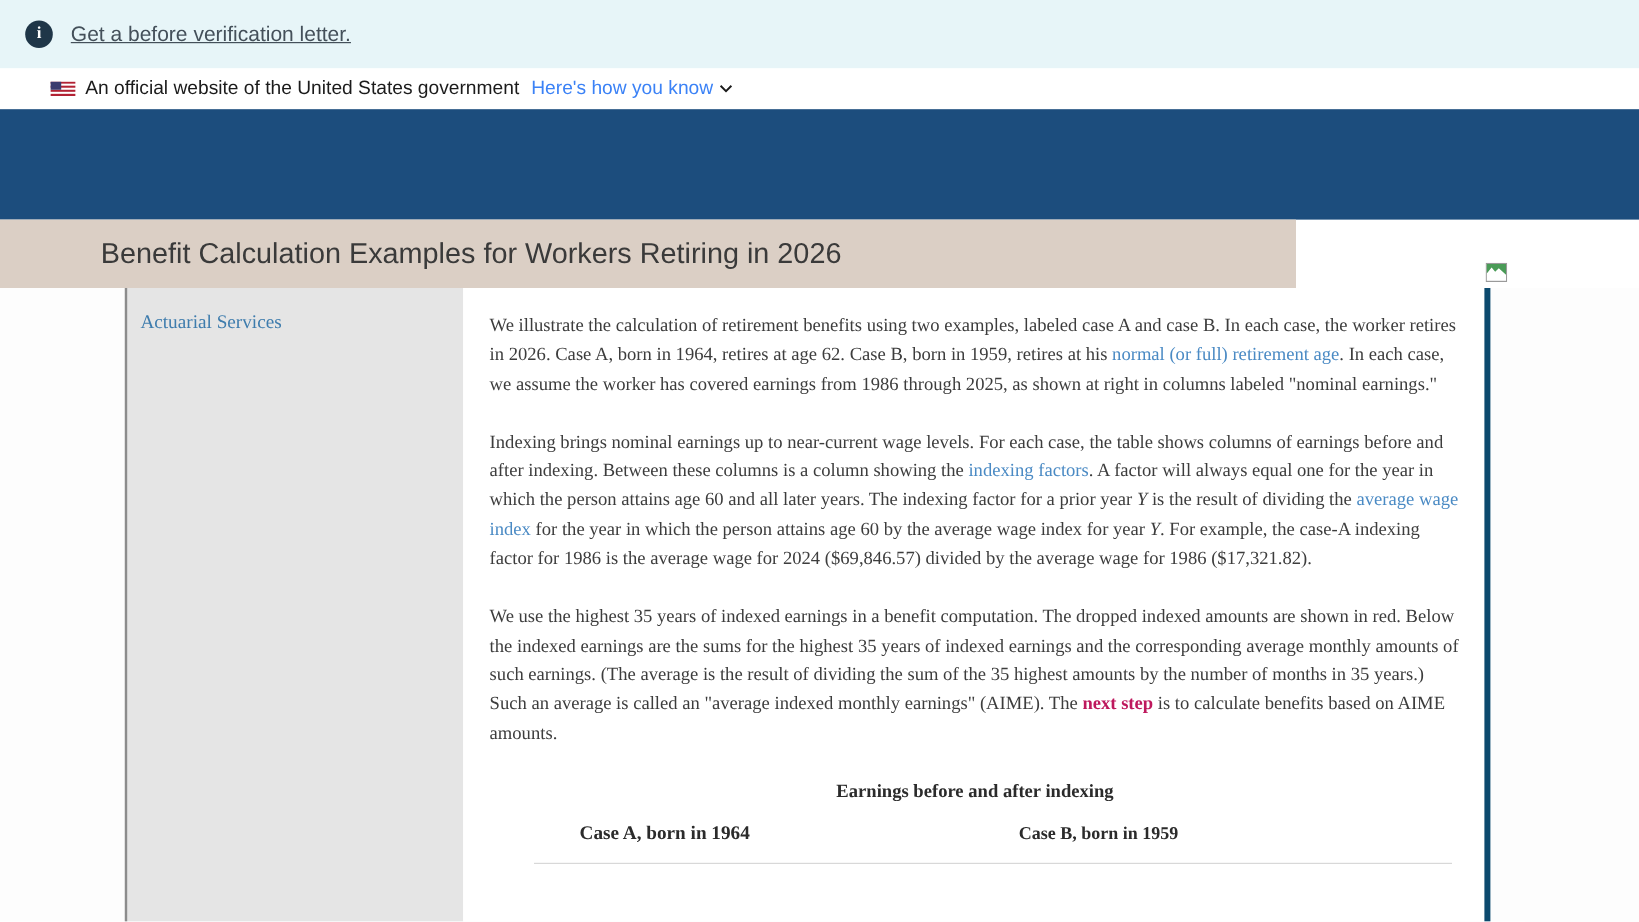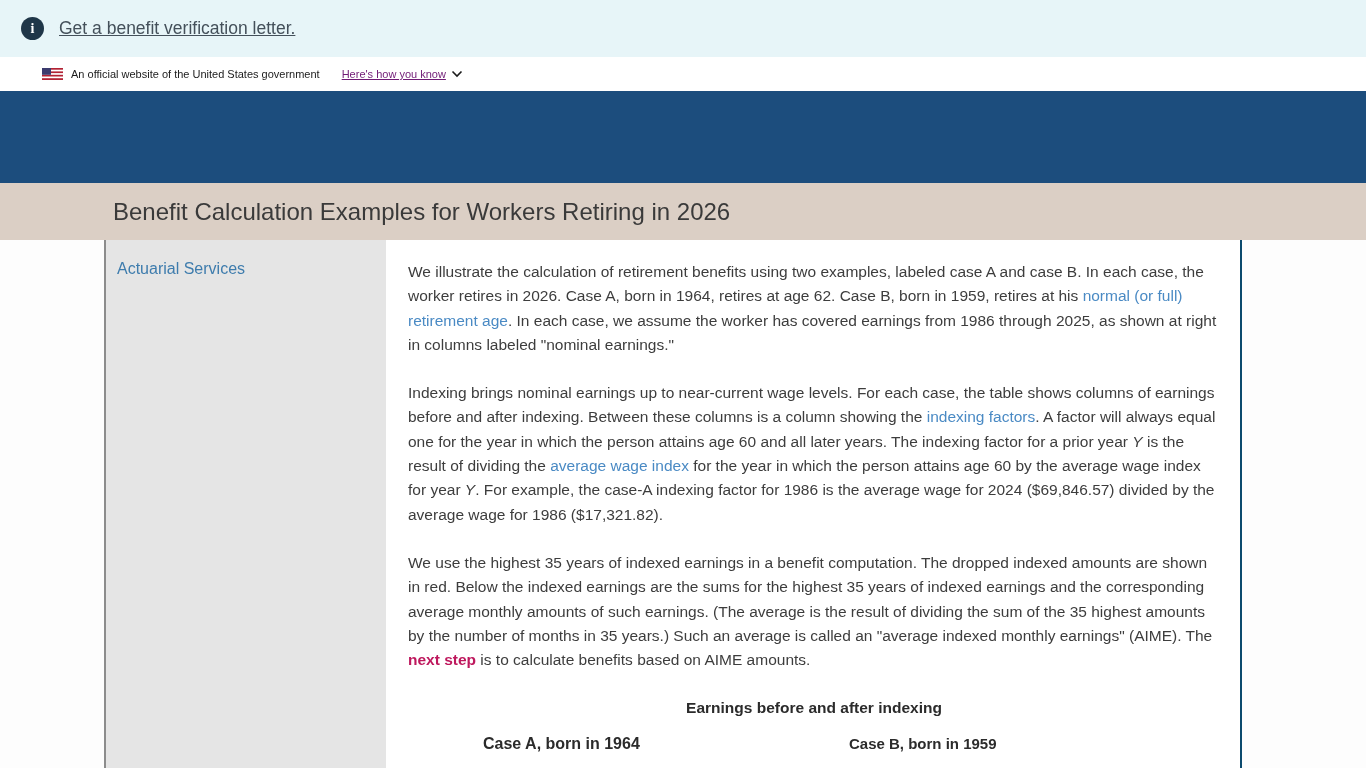--- a/index.html
+++ b/index.html
@@ -16,23 +16,23 @@
     background:#e7f5f8; display:flex; align-items:center; padding-left:21px; }
   .info-circle { width:23px; height:23px; border-radius:50%; background:#1f3648;
     color:#fff; display:flex; align-items:center; justify-content:center;
     font-size:14px; font-weight:bold; font-family:"Liberation Serif", serif; flex:0 0 auto; }
   .alert-link { margin-left:15px; font-size:17.5px; color:#44505a;
     text-decoration:underline; }
 
   
   .gov-banner { position:absolute; left:0; top:57px; width:1366px; height:34px;
     background:#ffffff; display:flex; align-items:center; padding-left:42px;
-    font-size:11px; color:#1b1b1b; }
+    font-size:16px; color:#1b1b1b; }
   .flag { width:21px; height:12px; margin-right:8px; flex:0 0 auto; }
-  .gov-link { color:#701a75; text-decoration:underline; margin-left:22px; }
+  .gov-link { color:#3b82f6; margin-left:10px; }
   .gov-chevron { margin-left:5px; display:inline-flex; }
 
   
   .navbar { position:absolute; left:0; top:91px; width:1366px; height:92px;
     background:#1c4d7d; }
   .logo-broken { position:absolute; left:30px; top:101px; width:58px; }
   .logo-broken .alt { display:block; color:#3346c2; text-decoration:underline;
     font-size:13px; line-height:15px; margin-top:1px; }
   .wordmark { position:absolute; left:93px; top:104px; width:120px;
     font-family:"DejaVu Serif","Liberation Serif",serif; font-size:27px;
@@ -49,32 +49,32 @@
     align-items:center; color:#ffffff; font-size:20px; font-weight:bold; }
   .spanish .broken-icon { margin-right:3px; }
   .spanish .alt-text { max-width:172px; overflow:hidden; white-space:nowrap; }
   .account-btn { position:absolute; left:1224px; top:113px; width:180px; height:46px;
     border:2px solid #ffffff; border-radius:5px; background:transparent;
     display:flex; align-items:center; padding-left:12px; color:#ffffff;
     font-size:20px; font-weight:bold; }
   .account-btn .broken-icon { margin-right:4px; }
 
   
-  .title-band { position:absolute; left:0; top:183px; width:1366px; height:57px;
-    background:#dbcfc5; display:flex; align-items:center; padding-left:113px; }
+  .title-band { position:absolute; left:0; top:183px; width:1080px; height:57px;
+    background:#dbcfc5; display:flex; align-items:center; padding-left:84px; }
   .title-band h1 { margin:0; font-size:24px; font-weight:normal; color:#3a3a3a; }
 
   
   .content { position:absolute; left:0; top:240px; width:1366px; height:528px;
-    background:#fdfdfd; }
+    background:#fdfdfd;font-family:Liberation Serif, serif; }
   .sidebar { position:absolute; left:104px; top:0; width:282px; height:528px;
     background:#e5e5e5; border-left:2px solid #8c8c8c; padding:20px 10px 0 11px; }
   .sidebar a { font-size:16px; color:#3e7cad; text-decoration:none; }
   .main { position:absolute; left:386px; top:0; width:856px; height:528px;
-    background:#ffffff; border-right:2px solid #0c4a6e;
+    background:#ffffff; border-right:5px solid #0c4a6e;
     padding:20px 20px 0 22px; font-size:15.5px; line-height:24.3px; color:#3d3d3d; }
   .main p { margin:0 0 24px 0; }
   .main a { color:#4a8ac4; text-decoration:none; }
   .main a.strong-link { color:#be185d; font-weight:bold; }
   .main .it { font-style:italic; }
 
   .earnings-table { margin-top:8px; position:relative; }
   .tbl-caption { text-align:center; font-weight:bold; font-size:15.5px;
     color:#2b2b2b; }
   .tbl-headers { position:relative; height:24px; margin-top:11px; }
@@ -83,21 +83,21 @@
   .tbl-headers .case-b { position:absolute; left:441px; font-weight:bold;
     font-size:15px; color:#2b2b2b; }
   .tbl-rule { margin:12px 0 0 37px; width:765px; border:none;
     border-top:1px solid #d8d8d8; }
 </style>
 </head>
 <body>
 
 <div class="alert-banner">
   <div class="info-circle">i</div>
-  <a class="alert-link">Get a benefit verification letter.</a>
+  <a class="alert-link">Get a before verification letter.</a>
 </div>
 
 <div class="gov-banner">
   <svg class="flag" viewBox="0 0 21 12">
     <rect width="21" height="12" fill="#ffffff"></rect>
     <rect y="0" width="21" height="1.7" fill="#b22234"></rect>
     <rect y="3.4" width="21" height="1.7" fill="#b22234"></rect>
     <rect y="6.8" width="21" height="1.7" fill="#b22234"></rect>
     <rect y="10.2" width="21" height="1.8" fill="#b22234"></rect>
     <rect width="9" height="6.8" fill="#3c3b6e"></rect>

